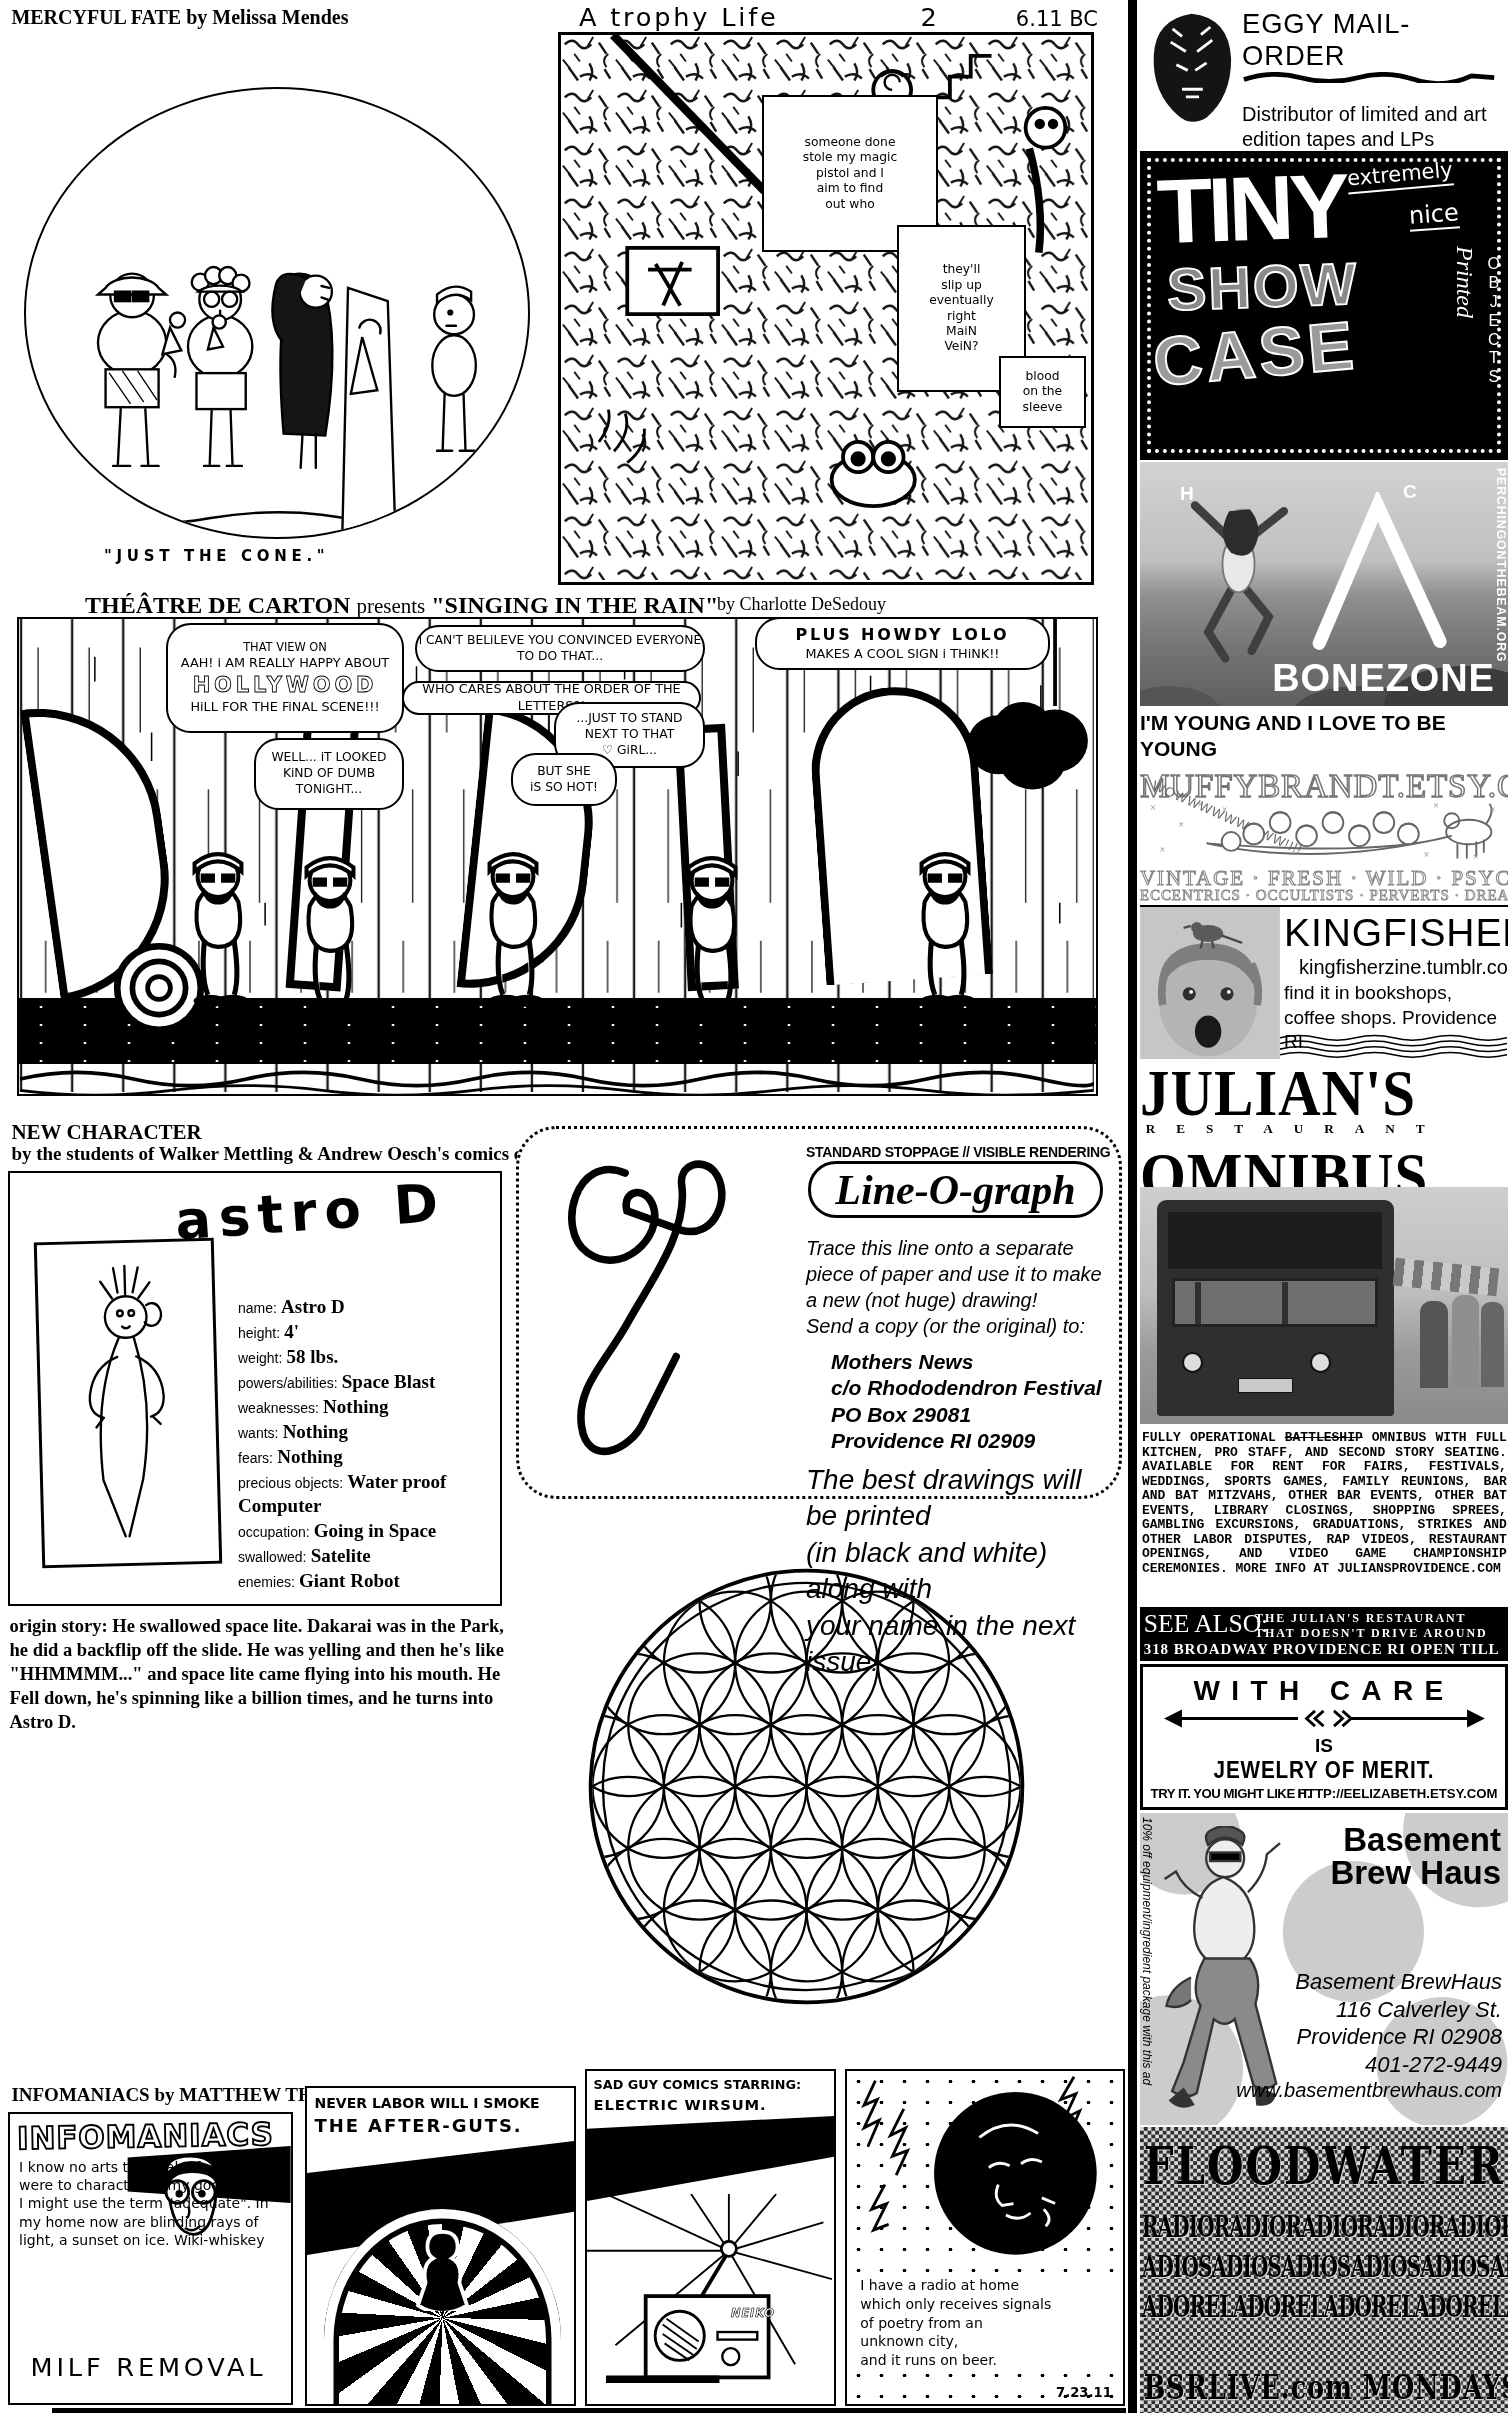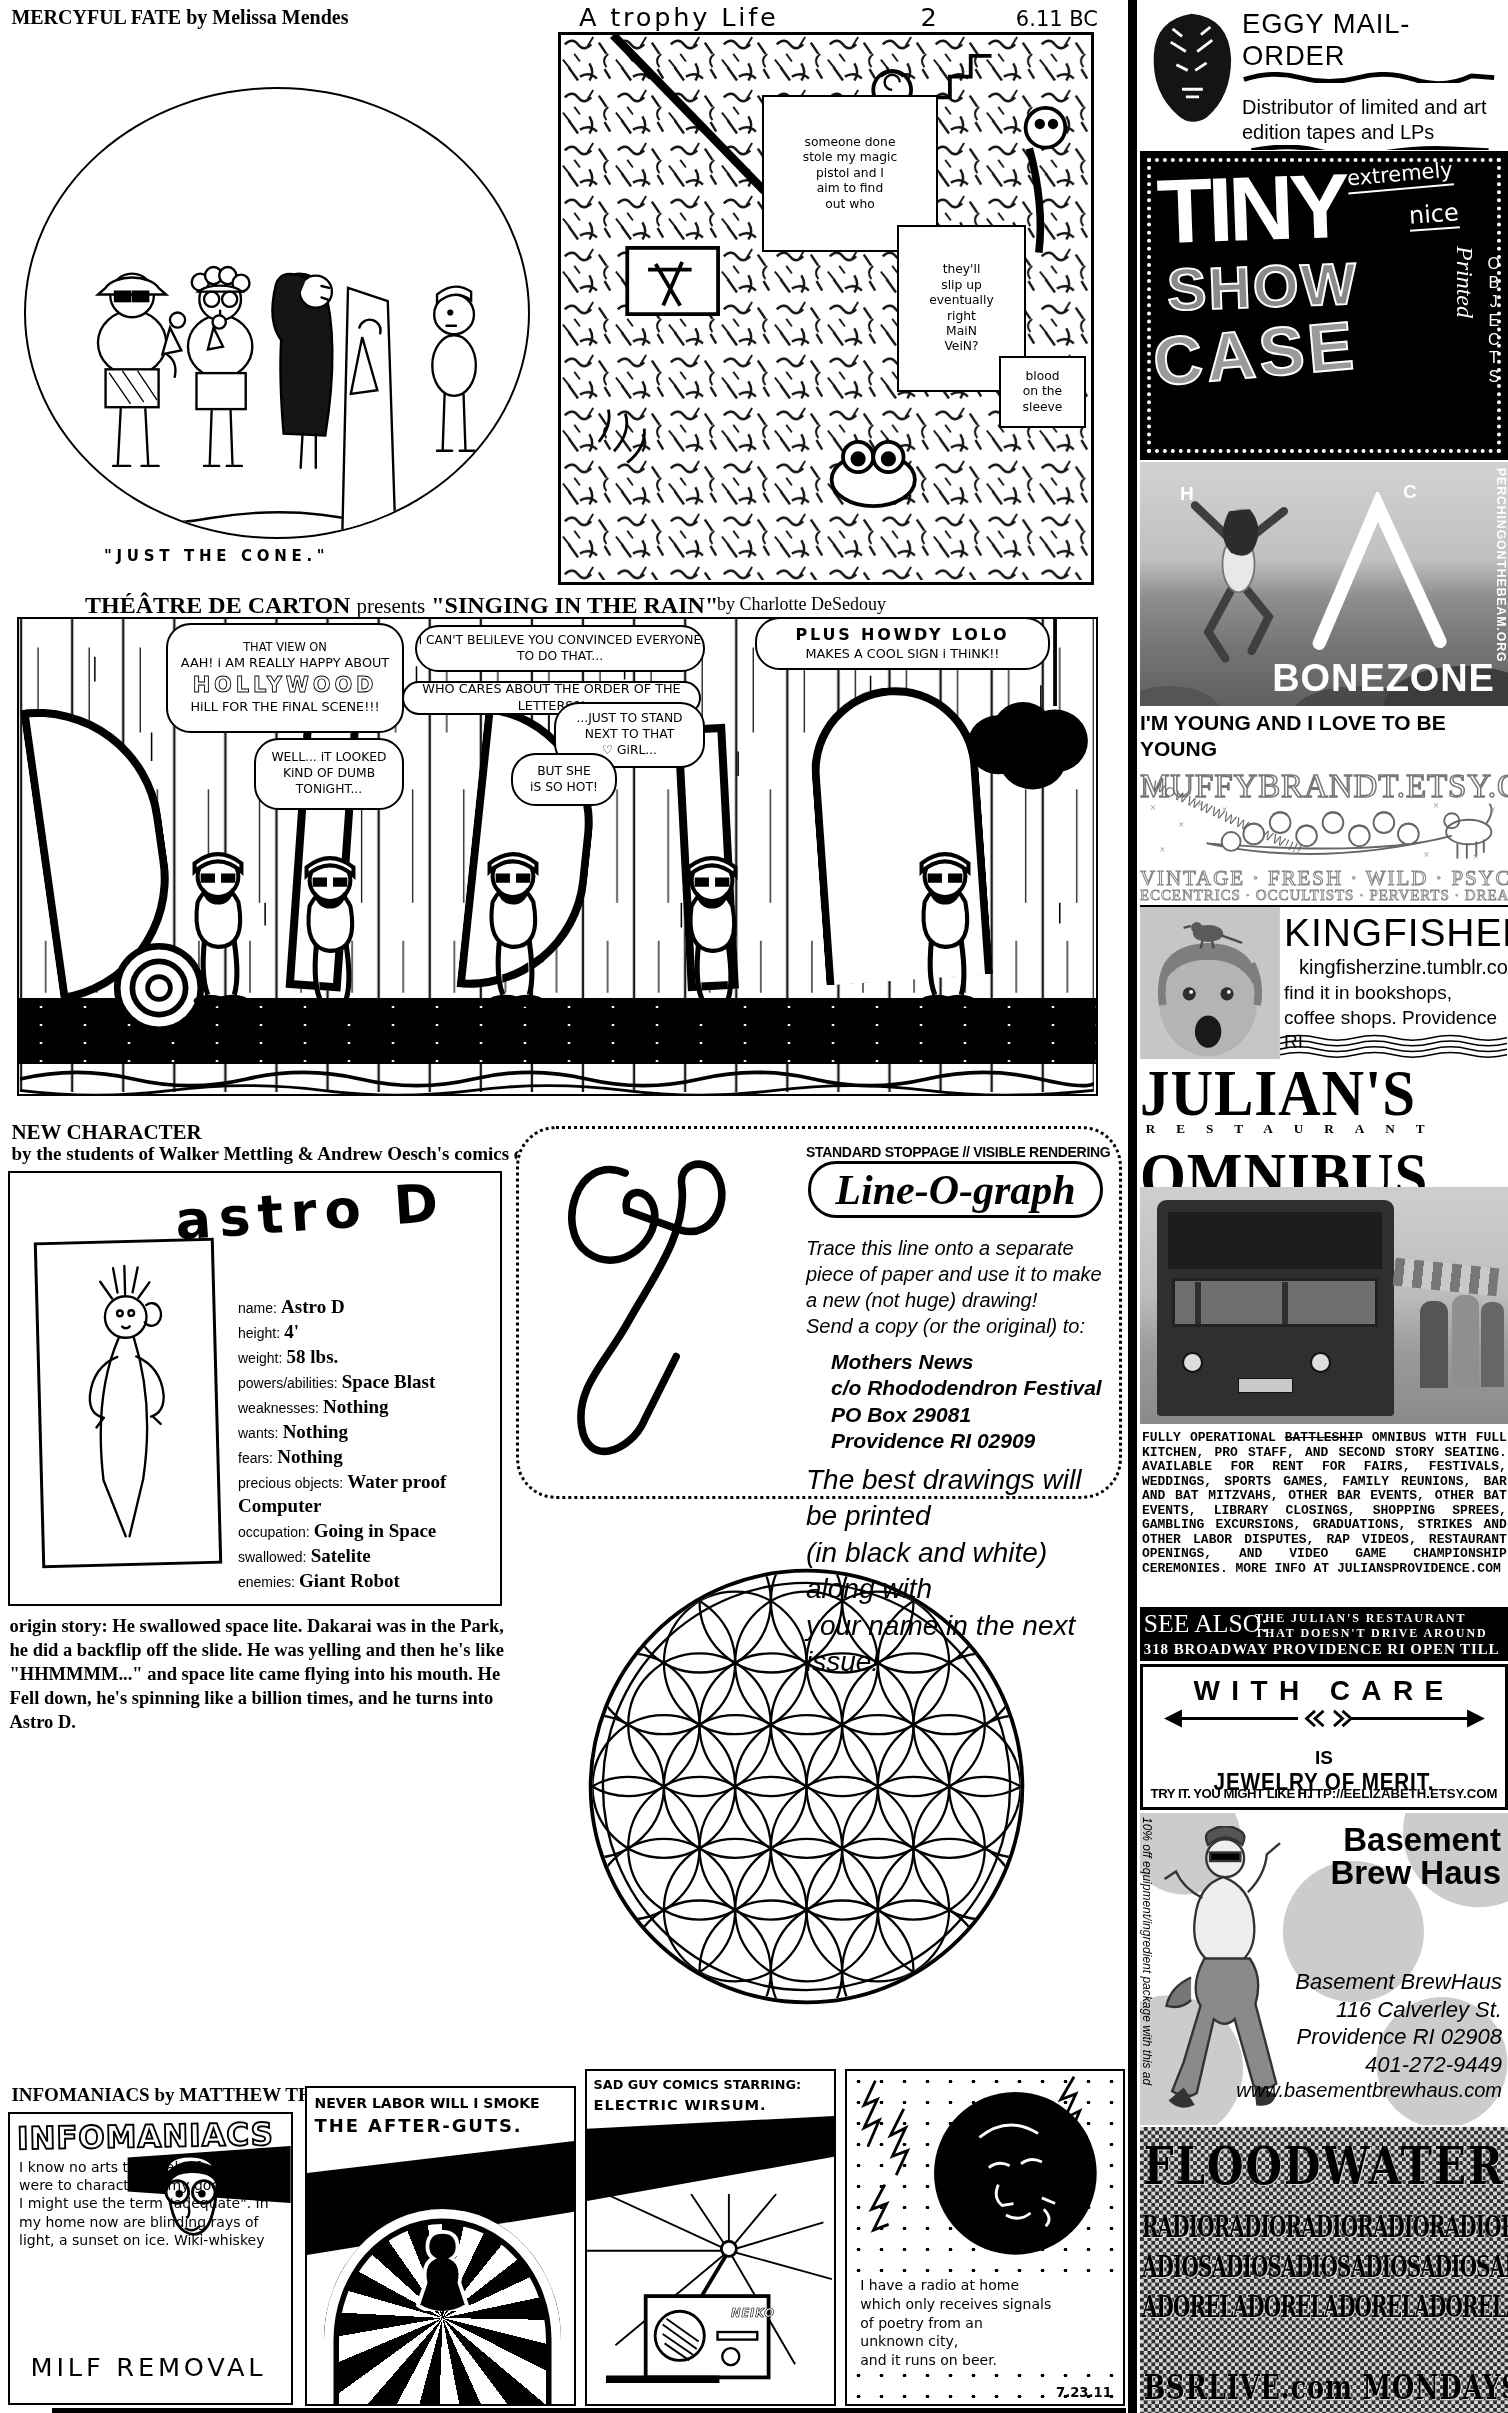--- a/index.html
+++ b/index.html
@@ -63,21 +63,21 @@
 #im4-txt{position:absolute;left:7.6px;top:201px;width:265px;font-size:14px;line-height:1.35;background:#fff;padding:3.8px 5.7px}
 #im-date{left:1056px;top:2385px;font-size:13.2px;font-weight:bold}
 #bottom-bar{left:52px;top:2408px;width:1074px;height:5.7px;background:#000}
 
 #divider{left:1128px;top:0;width:8.5px;height:2413px;background:#000}
 .ad{position:absolute;left:1140px;width:368px;overflow:hidden;background:#fff}
 
 #ad-eggy{top:0;height:150px}
 #eggy-txt{position:absolute;left:102px;top:7.6px;width:260px}
 #eggy-title{font-size:27.4px;letter-spacing:0.9px}
-#eggy-sub{font-size:20px;line-height:1.25;margin-top:12px}
+#eggy-sub{font-size:20px;line-height:1.25;margin-top:19px}
 #eggy-url{font-size:19px;margin-top:1.9px}
 
 #ad-tiny{top:151px;height:309px;background:#000;color:#fff}
 #tiny-inner{position:absolute;inset:6.6px;border:4.7px dotted #fff}
 #tiny-extremely{position:absolute;right:55px;top:11.4px;font-size:21px;transform:rotate(-5deg);border-bottom:2.8px solid #fff;padding-bottom:1.9px}
 #tiny-nice{position:absolute;right:49px;top:49px;font-size:24px;transform:rotate(-4deg);border-bottom:2.8px double #fff}
 #tiny-tiny{position:absolute;left:17px;top:5.7px;font-size:91px;font-weight:900;letter-spacing:-4.7px;transform:rotate(-2deg)}
 #tiny-show{position:absolute;left:26.5px;top:102px;font-size:59px;font-weight:900;letter-spacing:1.9px;color:#8a8a8a;-webkit-text-stroke:1.9px #fff;transform:rotate(-2deg)}
 #tiny-case{position:absolute;left:13.2px;top:163px;font-size:68px;font-weight:900;letter-spacing:3.8px;color:#9a9a9a;-webkit-text-stroke:1.9px #fff;transform:rotate(-5deg)}
 #tiny-printed{position:absolute;right:30px;top:95px;writing-mode:vertical-rl;font-size:24px;font-style:italic;font-family:"Liberation Serif",serif}
@@ -107,21 +107,21 @@
 #jul-rest{font-size:13.2px;letter-spacing:21px;font-family:"Liberation Serif",serif;font-weight:bold;margin:1.9px 0 0 5.7px}
 #jul-photo{position:absolute;left:0;top:127px;width:368px;height:237px;background:linear-gradient(180deg,#cecece 0%,#bdbdbd 45%,#9a9a9a 70%,#8a8a8a 100%);overflow:hidden}
 #jul-body{position:absolute;left:1.9px;top:371px;width:365px;font-family:"Liberation Mono",monospace;font-size:13px;font-weight:bold;line-height:1.12;text-align:justify}
 #jul-see{position:absolute;left:0;top:547px;width:368px;height:54px;background:#000;color:#fff}
 #jul-see-label{position:absolute;left:3.8px;top:1.9px;font-family:"Liberation Serif",serif;font-size:25.6px}
 #jul-see-s{position:absolute;left:115px;top:3.8px;font-size:12px;font-weight:bold;letter-spacing:1.9px;line-height:1.3;font-family:"Liberation Serif",serif}
 #jul-see-b{position:absolute;left:3.8px;top:34px;font-size:15px;font-weight:bold;letter-spacing:0.9px;font-family:"Liberation Serif",serif}
 
 #ad-wc{top:1664px;height:146px;border:3.8px solid #000}
 #wc-title{margin-top:7.6px;font-size:28px;font-weight:800;letter-spacing:11.4px}
-#wc-is{font-size:19px;font-weight:bold;margin-top:17px}
+#wc-is{font-size:19px;font-weight:bold;margin-top:5px}
 #wc-merit{font-size:23px;font-weight:800;letter-spacing:0.9px;transform:scaleX(.9)}
 #wc-try{position:absolute;left:7.6px;bottom:5.7px;font-size:13.2px;font-weight:800;letter-spacing:-0.5px}
 #wc-url{position:absolute;right:7.6px;bottom:5.7px;font-size:13.2px;font-weight:800}
 
 #ad-bh{top:1813px;height:312px;background-image:radial-gradient(circle 57px at 12% 8%,#ccc 56px,transparent 57px),radial-gradient(circle 76px at 92% 6%,#ccc 75px,transparent 76px),radial-gradient(circle 71px at 58% 38%,#ccc 70px,transparent 71px),radial-gradient(circle 74px at 8% 82%,#ccc 73px,transparent 74px),radial-gradient(circle 66px at 82% 80%,#ccc 65px,transparent 66px)}
 #bh-coupon{position:absolute;left:0;top:3.8px;writing-mode:vertical-rl;font-size:12px;font-style:italic;height:305px}
 #bh-t{position:absolute;left:151px;top:9.5px;font-size:33px;font-weight:900;line-height:1.02;text-align:right;width:210px}
 #bh-s{position:absolute;left:123px;top:91px;width:238px;text-align:right;font-size:18px;font-weight:bold;line-height:1.3}
 #bh-a{position:absolute;left:95px;top:155px;width:267px;text-align:right;font-size:22px;font-style:italic;line-height:1.25}
 #bh-a .sm{font-size:20px}

